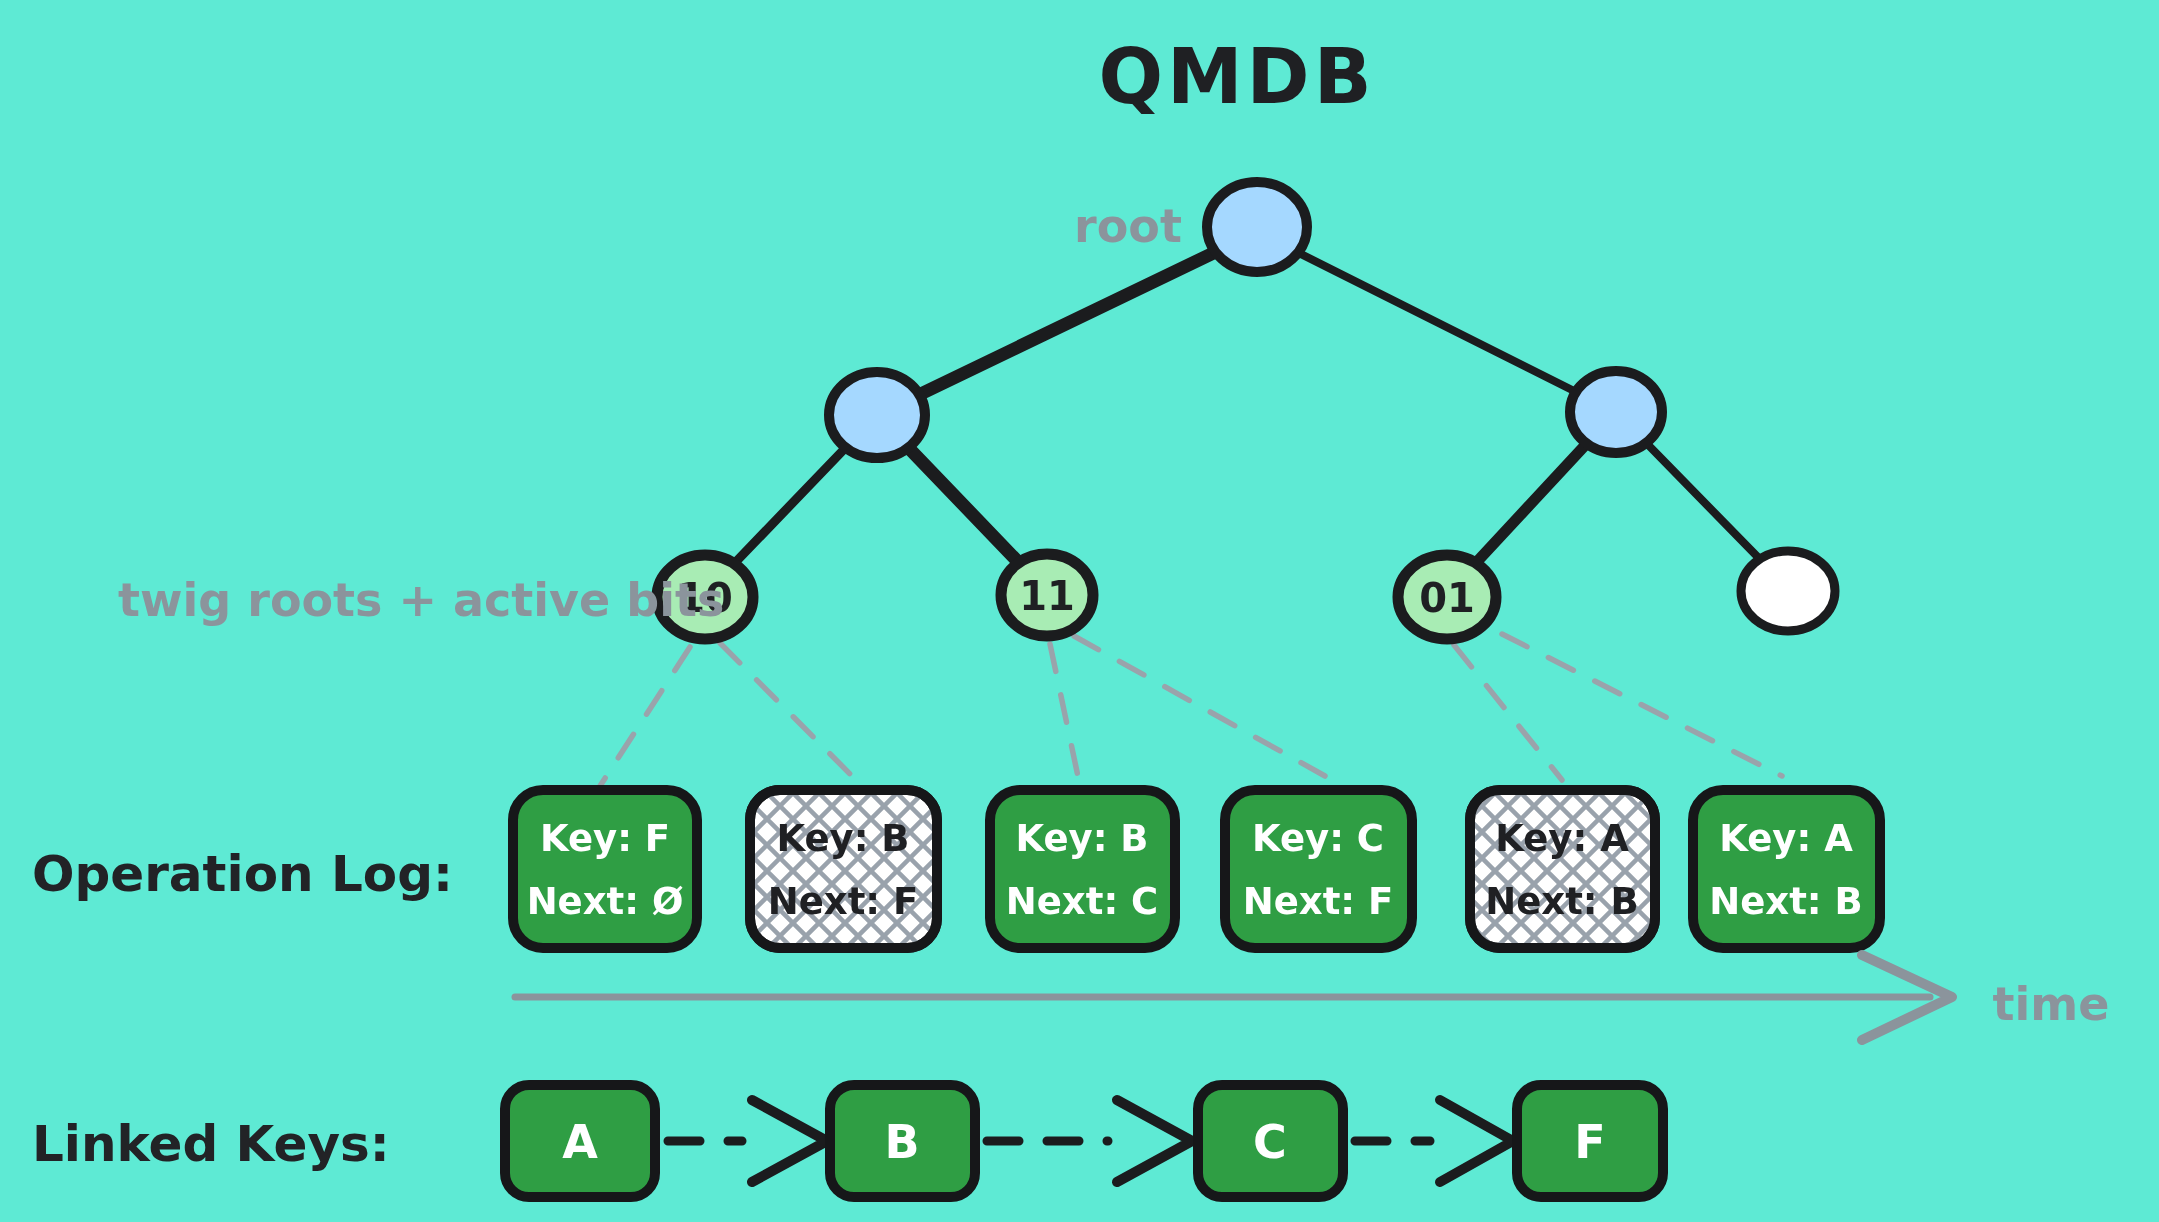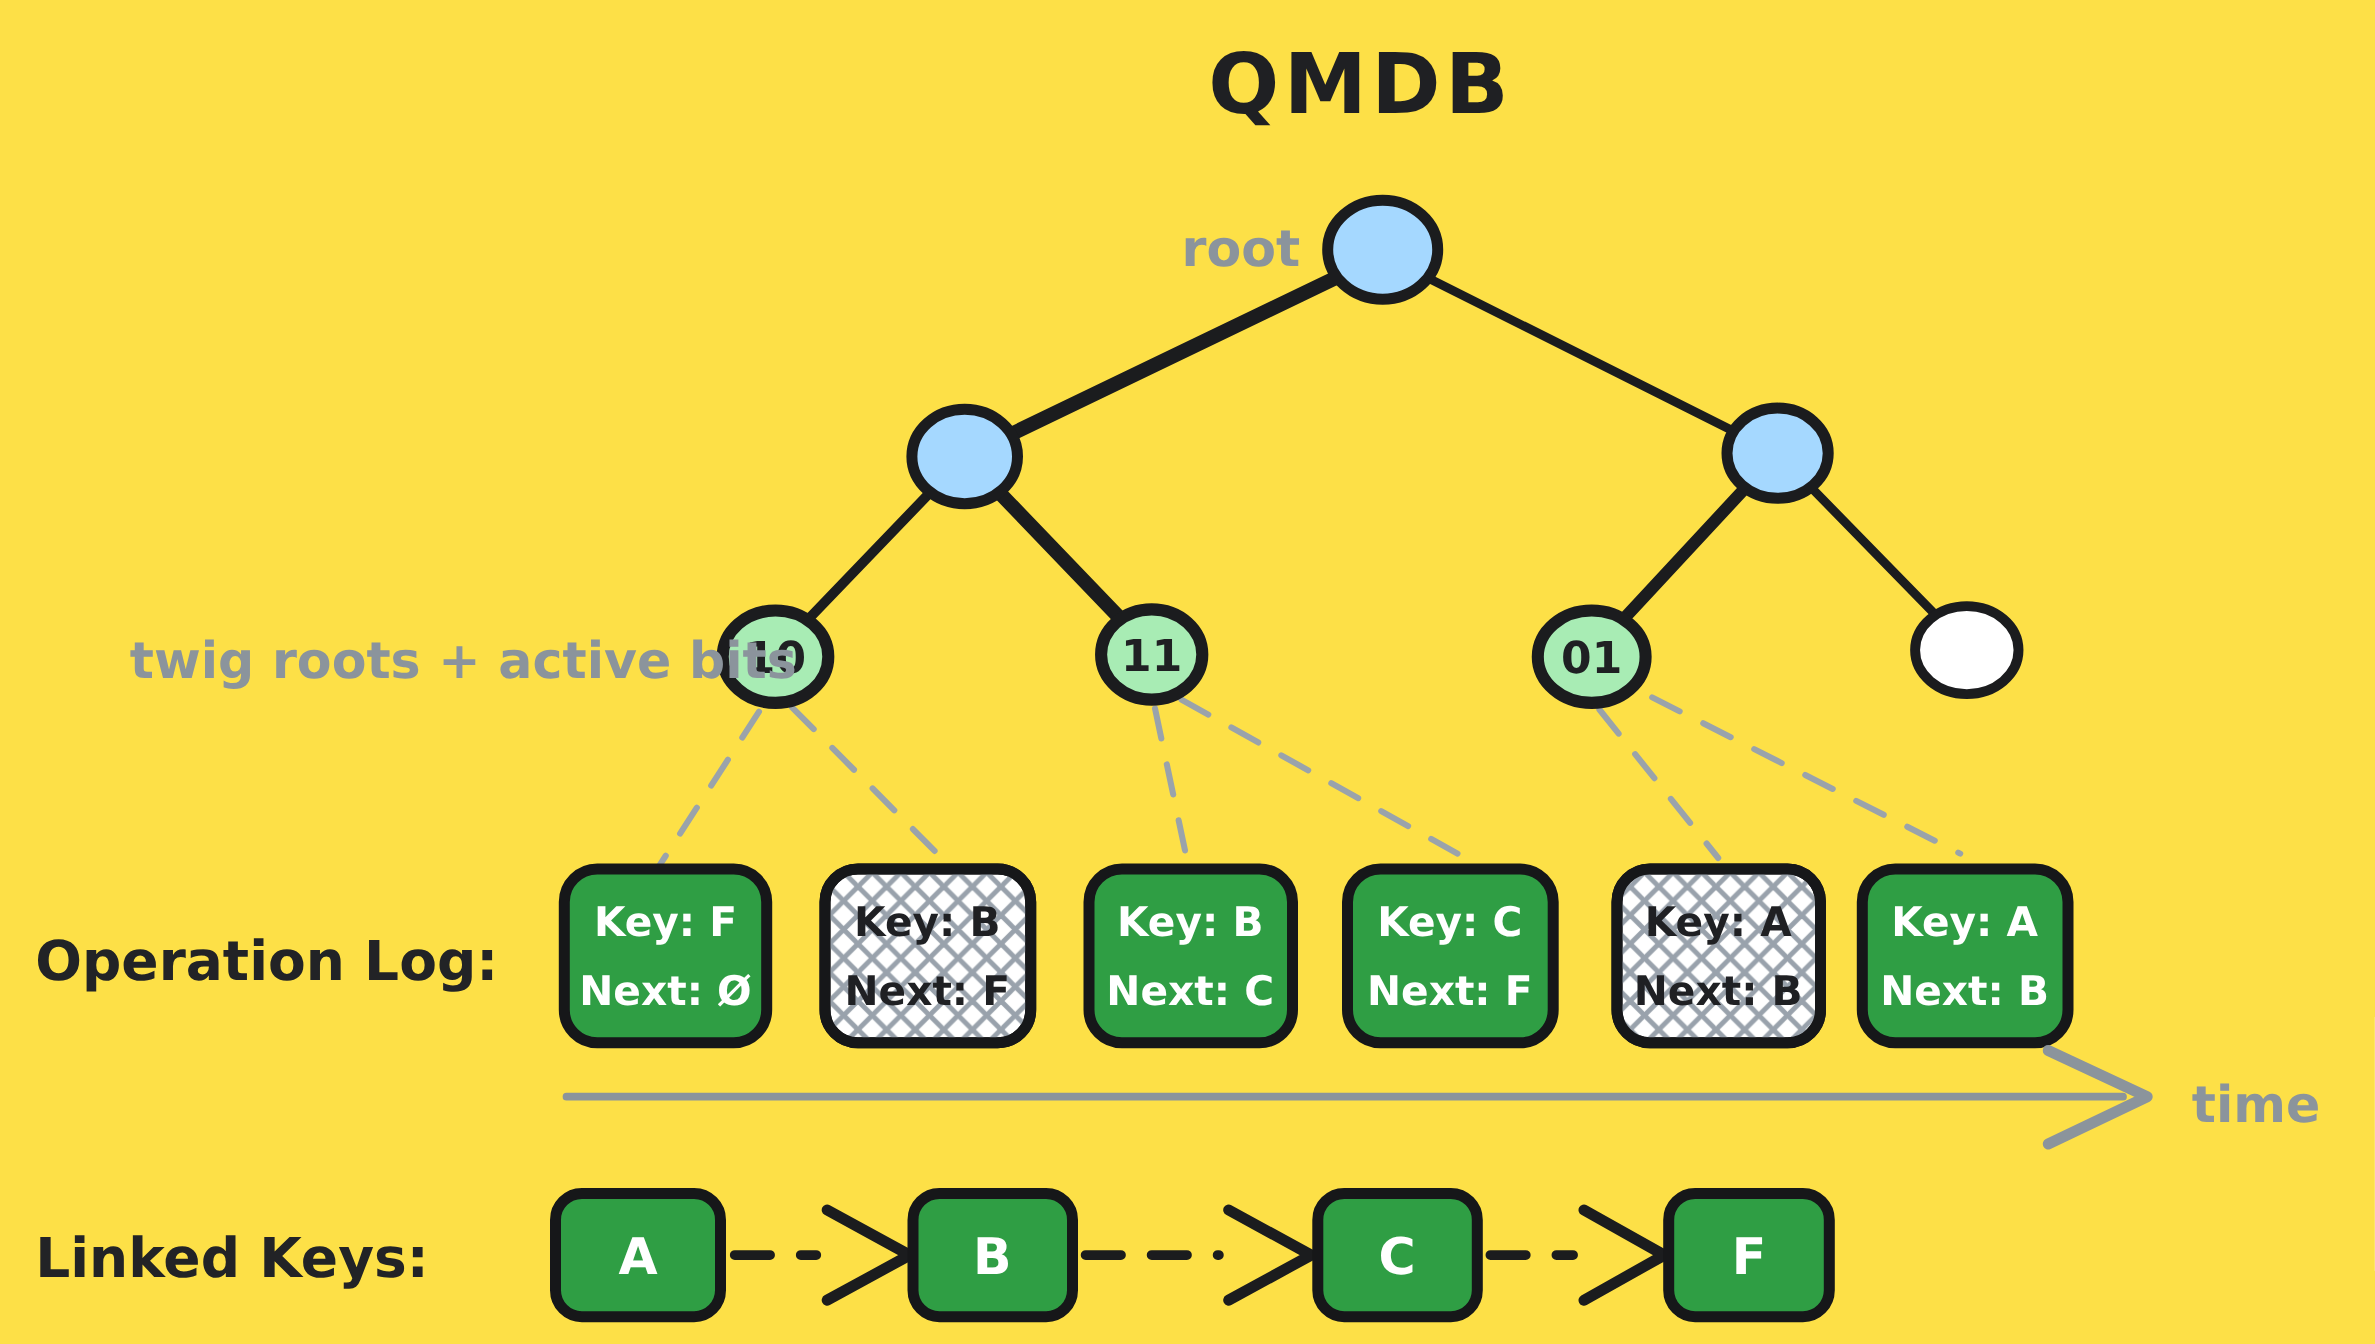--- a/index.html
+++ b/index.html
@@ -1,20 +1,20 @@
 <!DOCTYPE html>
 <html><head>
 <meta charset="utf-8">
 <style>
   html, body { margin: 0; padding: 0; background: #ffffff; }
   .canvas {
     position: relative;
     width: 2159px;
     height: 1222px;
-    background: #fde047;
+    background: #5eead4;
     overflow: hidden;
     font-family: "DejaVu Sans", sans-serif;
   }
   svg { position: absolute; top: 0; left: 0; }
 
   
   .title-text   { font: bold 76px "DejaVu Sans", sans-serif; fill: #1f2023; letter-spacing: 4px; }
   .gray-label   { font: bold 46px "DejaVu Sans", sans-serif; fill: #8b949c; }
   .black-label  { font: bold 50px "DejaVu Sans", sans-serif; fill: #222326; }
   .node-digits  { font: bold 40px "DejaVu Sans", sans-serif; fill: #1f2023; }

